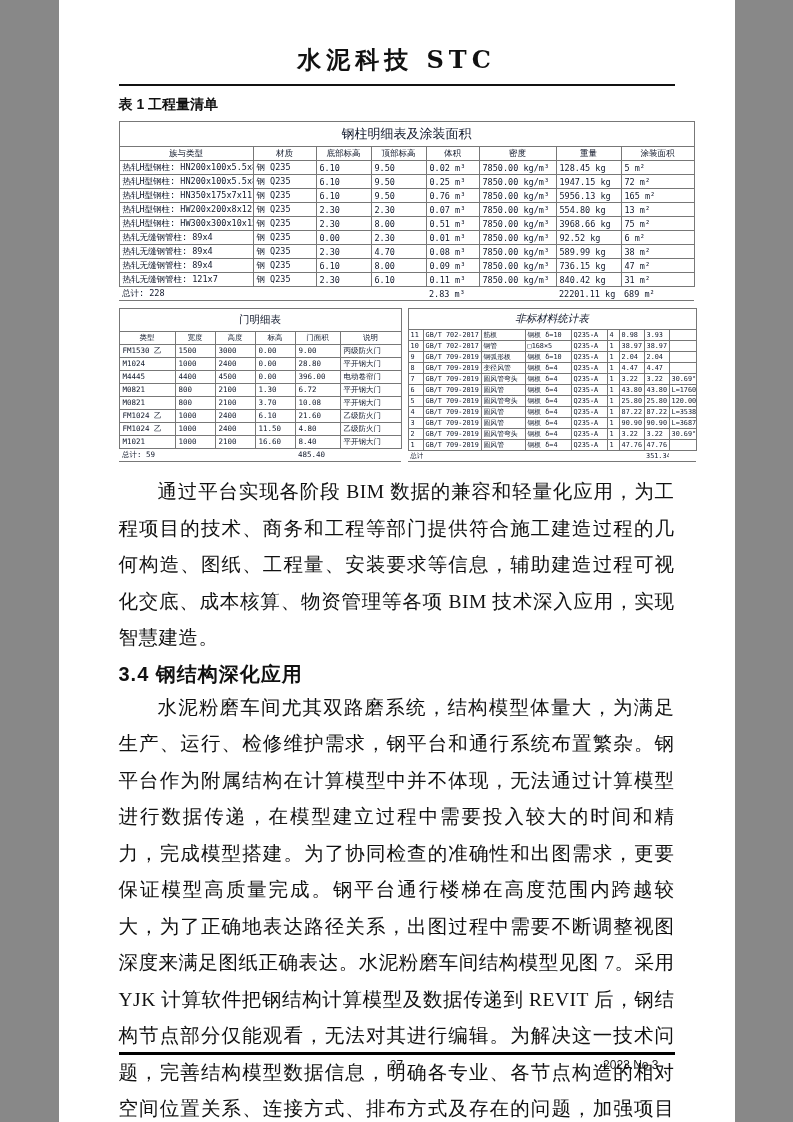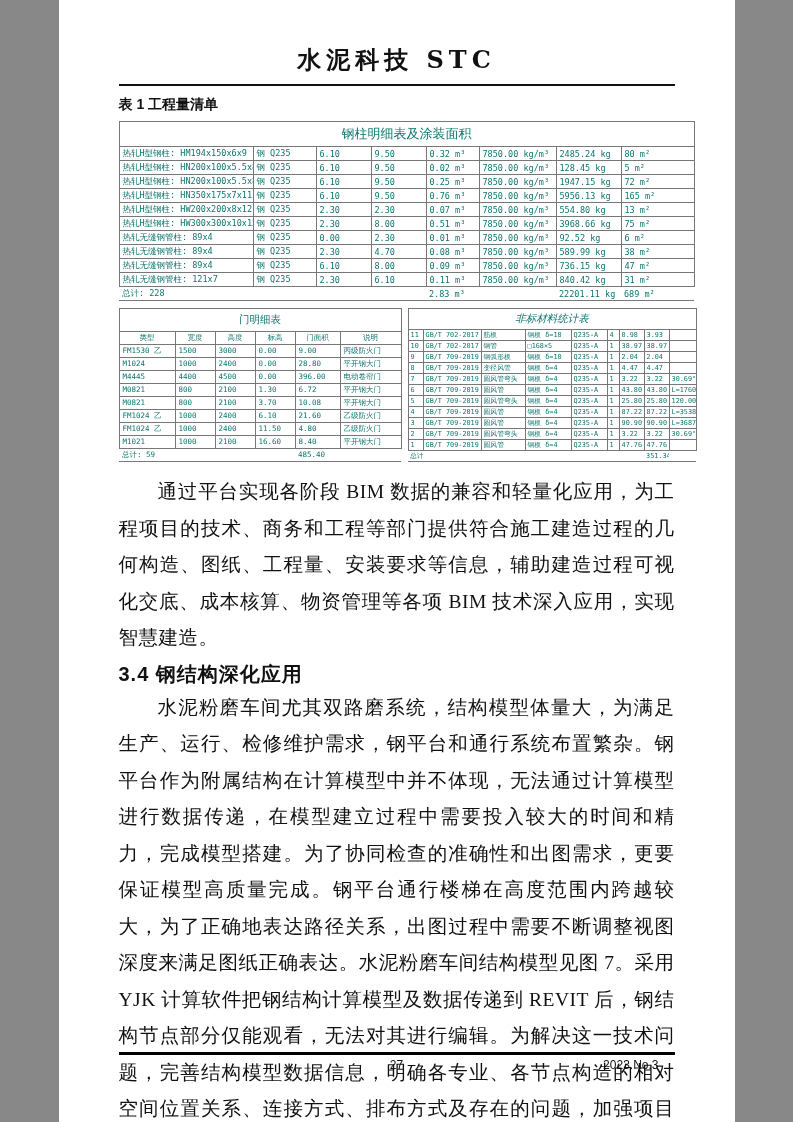--- a/index.html
+++ b/index.html
@@ -26,21 +26,21 @@
   .header-rule{border:none;border-top:2px solid #111;margin:8px 0 0 0;}
   .table-caption{
     margin-top:10px;
     text-align:left;
     font-size:14px;
     font-weight:bold;
     font-family:"Liberation Sans","DejaVu Sans",sans-serif;
   }
 
   
-  .tables-wrap{margin-top:7px;color:#0f766e;}
+  .tables-wrap{margin-top:7px;color:#0f172a;}
   table.sched{
     border-collapse:collapse;
     table-layout:fixed;
     font-family:"DejaVu Sans Mono","Liberation Mono",monospace;
   }
   table.sched td{
     border:1px solid #777;
     padding:0.5px 3px;
     white-space:nowrap;
     overflow:hidden;
@@ -104,32 +104,32 @@
           <col style="width:55px">
         <col style="width:53px">
           <col style="width:77px">
           <col style="width:65px">
           <col style="width:73px">
       </colgroup>
       <tbody>
         <tr>
           <td class="tbl-title" colspan="8">钢柱明细表及涂装面积</td>
         </tr>
+        <tr class="hdr">
+            <td>族与类型</td>
+            <td>材质</td>
+            <td>底部标高</td>
+            <td>顶部标高</td>
+            <td>体积</td>
+            <td>密度</td>
+            <td>重量</td>
+            <td>涂装面积</td>
+          </tr>
       </tbody>
       <tbody>
-          <tr>
-            <td>热轧H型钢柱: HM194x150x6x9</td>
-            <td>钢 Q235</td>
-            <td>6.10</td>
-            <td>9.50</td>
-            <td>0.32 m³</td>
-            <td>7850.00 kg/m³</td>
-            <td>2485.24 kg</td>
-            <td>80 m²</td>
-          </tr>
           <tr>
             <td>热轧H型钢柱: HN200x100x5.5x8</td>
             <td>钢 Q235</td>
             <td>6.10</td>
             <td>9.50</td>
             <td>0.02 m³</td>
             <td>7850.00 kg/m³</td>
             <td>128.45 kg</td>
             <td>5 m²</td>
           </tr>

